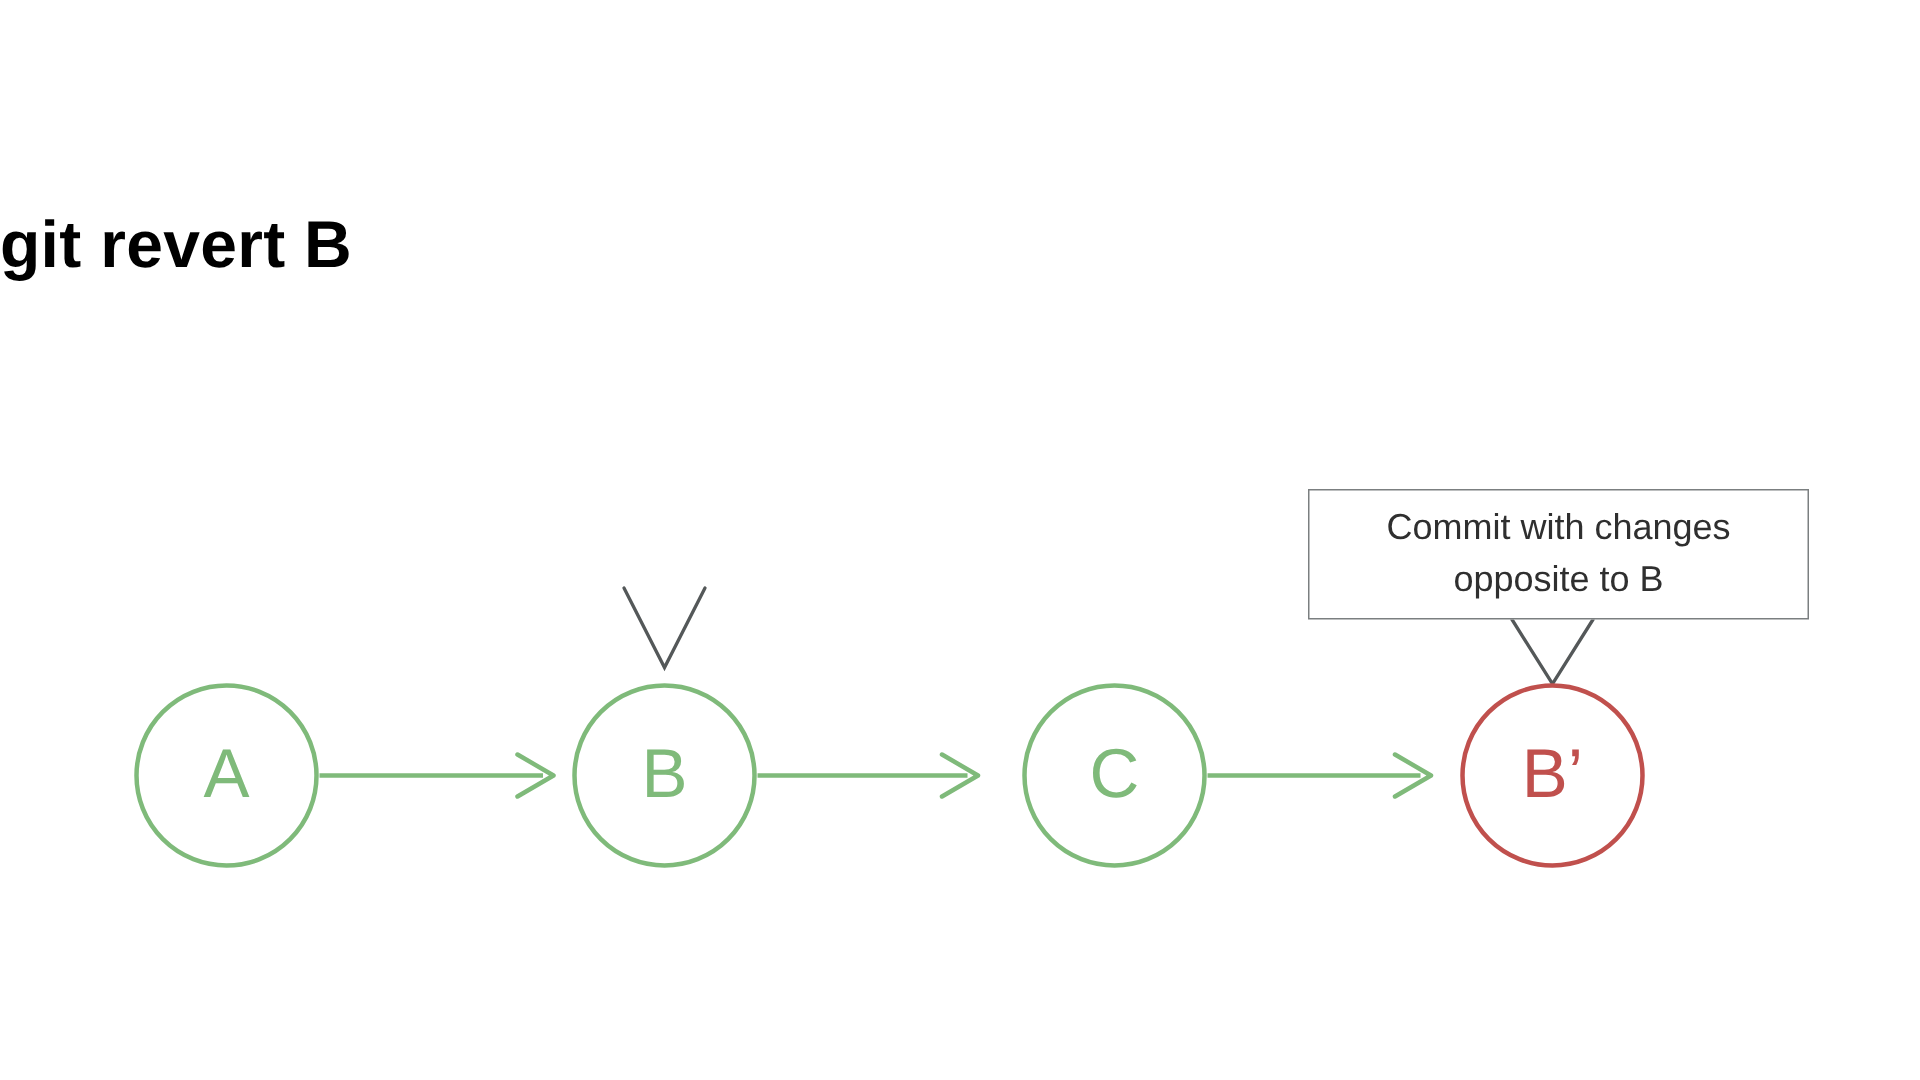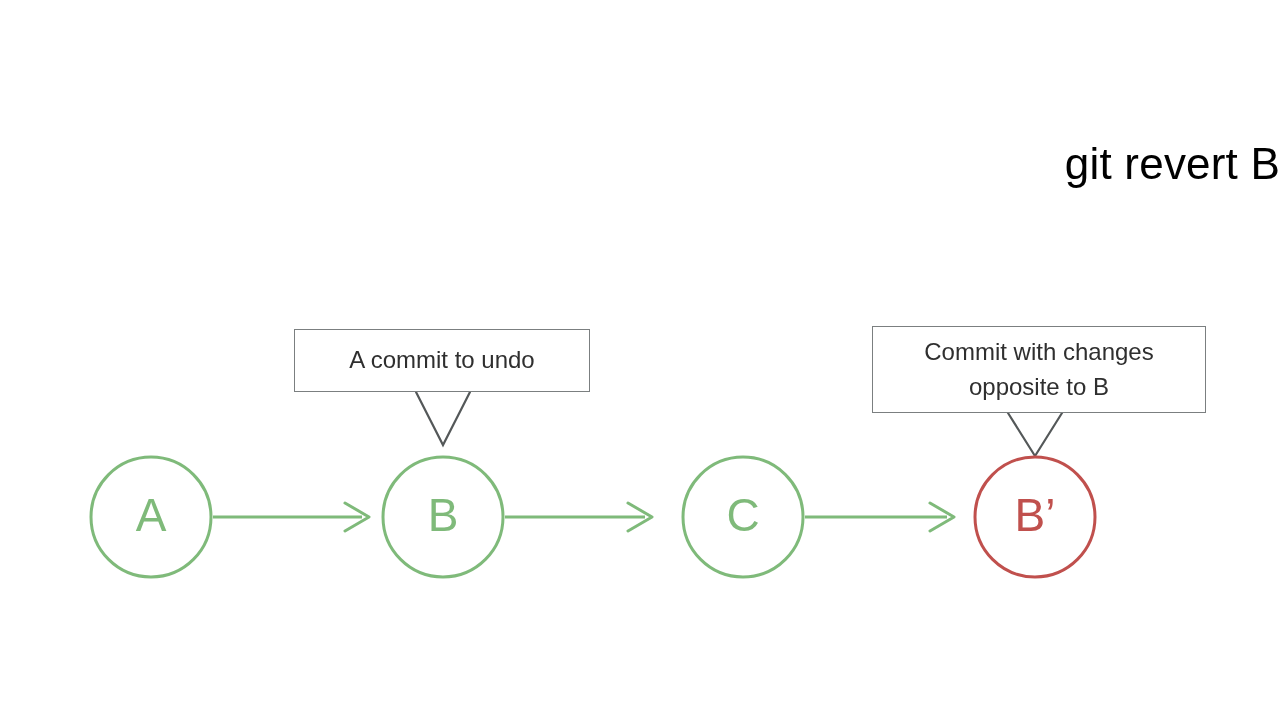--- a/index.html
+++ b/index.html
@@ -16,23 +16,23 @@
   #stage {
     position: relative;
     width: 1280px;
     height: 720px;
   }
   .title {
     position: absolute;
     left: 0;
     top: 139px;
     width: 1280px;
-    text-align: right;
+    text-align: left;
     font-size: 44px;
-    font-weight: 400;
+    font-weight: 700;
     color: #000000;
     letter-spacing: 0.2px;
     white-space: pre;
   }
   svg.diagram {
     position: absolute;
     left: 0;
     top: 0;
     width: 1280px;
     height: 720px;
@@ -117,18 +117,17 @@
       <circle cx="743" cy="517" r="60" fill="none" stroke="#7fba7a" stroke-width="3"></circle>
       <text class="node-label green" x="743" y="519">C</text>
     </g>
 
     <g>
       <circle cx="1035" cy="517" r="60" fill="none" stroke="#c0504d" stroke-width="3"></circle>
       <text class="node-label red" x="1035" y="519">B’</text>
     </g>
   </svg>
 
-  <div class="callout-box" id="callout-undo">A commit to undo</div>
 
   <div class="callout-box" id="callout-opposite">Commit with changes
 opposite to B</div>
 
 </div>
 
 </body></html>

